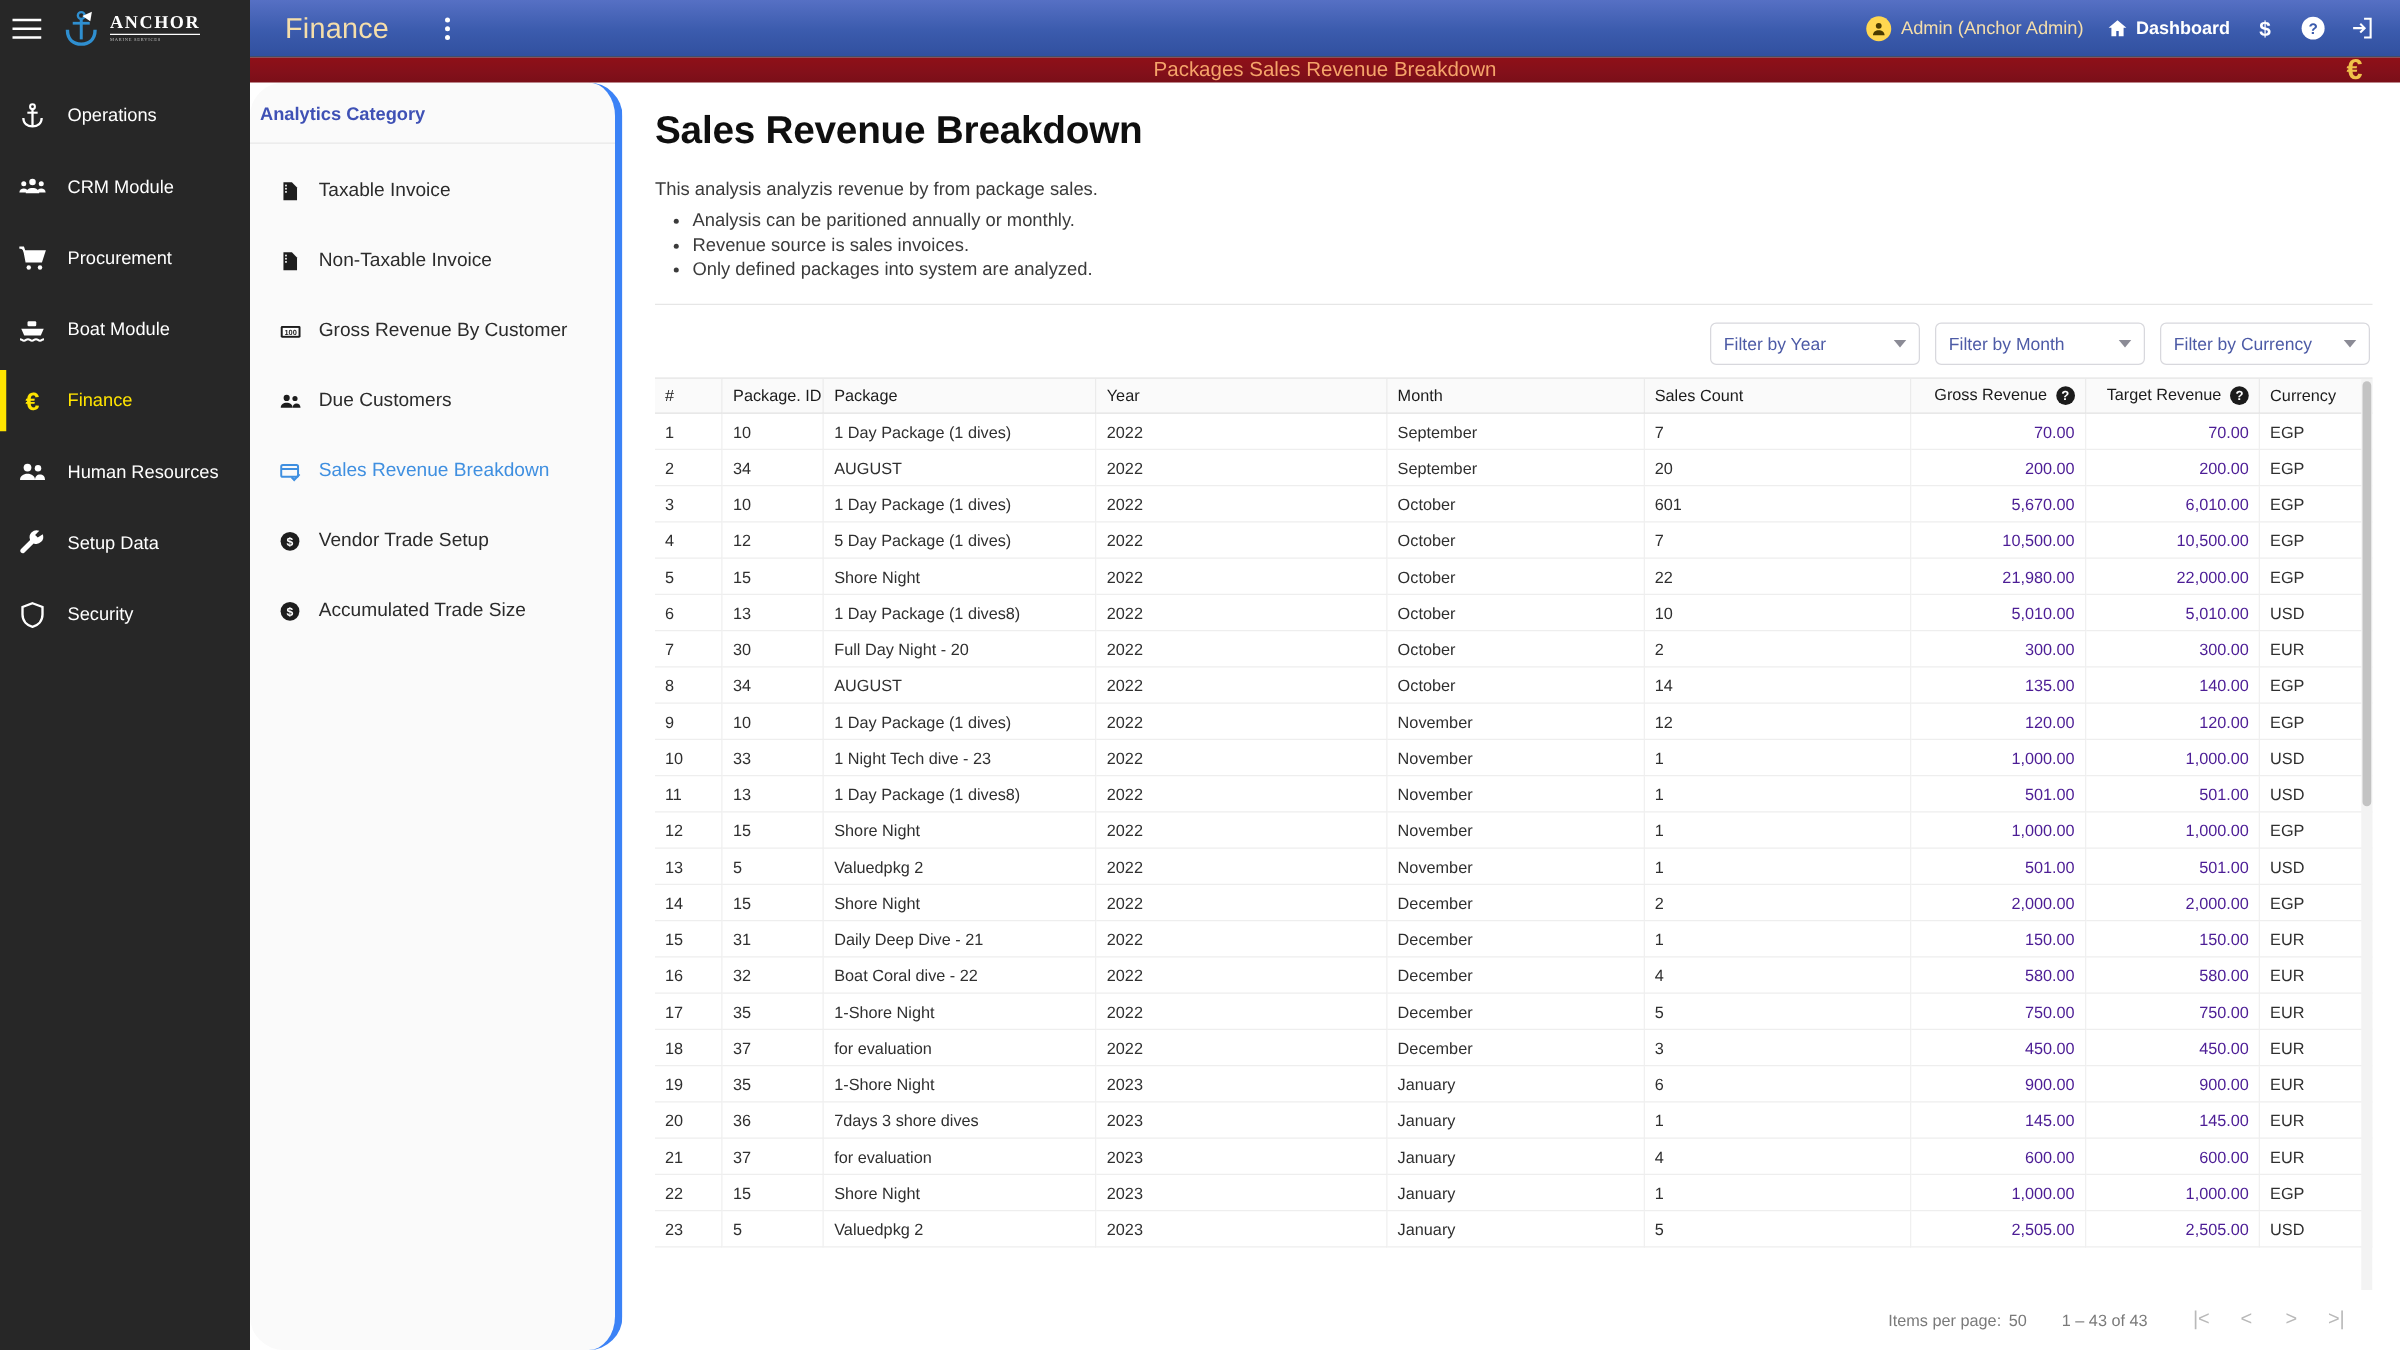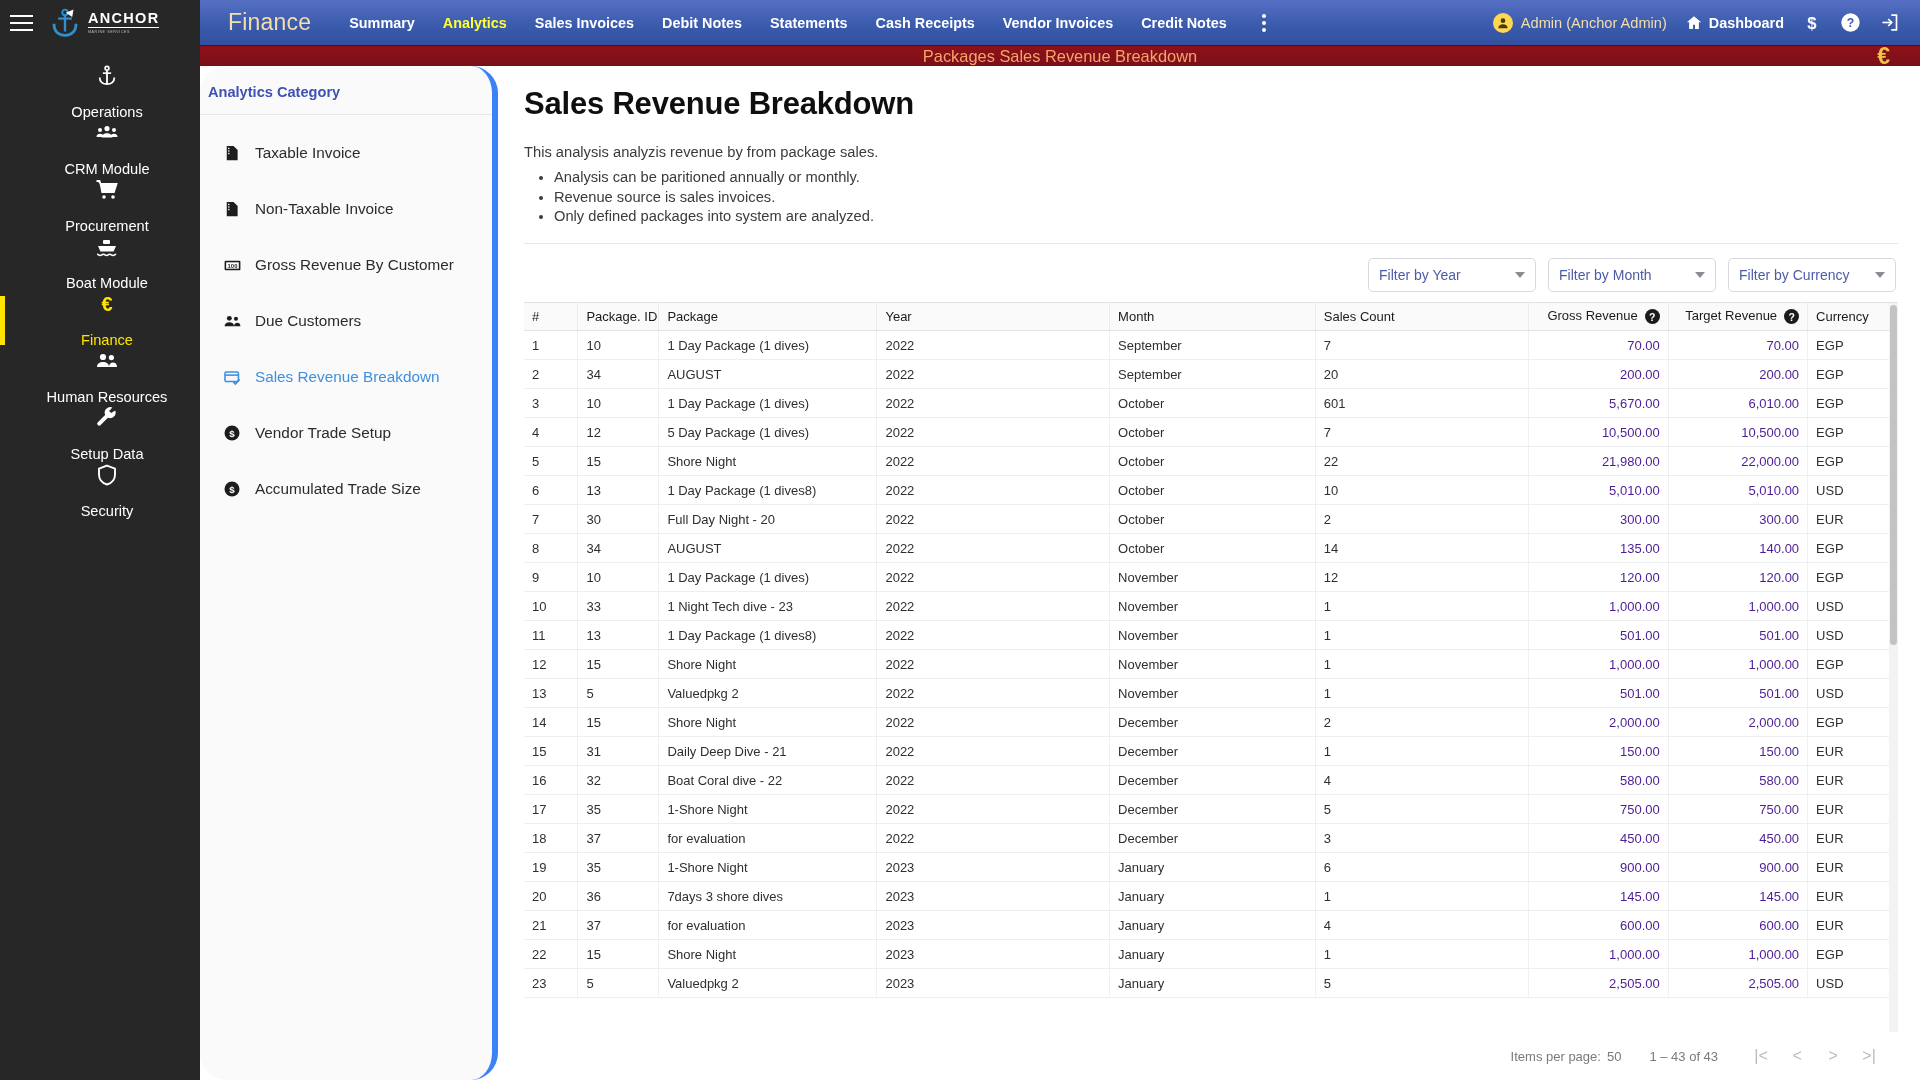--- a/index.html
+++ b/index.html
@@ -26,42 +26,41 @@
     display: flex; align-items: center;
     padding-left: 10px;
     gap: 12px;
   }
   .hamburger {
     width: 26px; height: 20px;
     display: flex; flex-direction: column; justify-content: center; gap: 5px;
     cursor: pointer;
   }
   .hamburger span { display:block; height: 2px; background: #ffffff; width: 23px; }
-  .brand-logo { display: flex; align-items: center; gap: 6px; }
+  .brand-logo { display: flex; align-items: center; gap: 6px; font-family: Liberation Serif, serif; }
   .anchor-mark { width: 34px; height: 34px; display:block; }
   .brand-text { display: flex; flex-direction: column; line-height: 1; }
   .brand-name {
     font-size: 14.5px; letter-spacing: 1.3px; color: #ffffff; font-weight: 600;
   }
   .brand-sub {
     font-size: 3.6px; letter-spacing: .6px; color: #bfbfbf; margin-top: 2px;
   }
   .brand-rule { height:1px; background:#ffffff; margin:2px 0 1px 0; }
 
   .nav-list { margin-top: 18px; }
   .nav-item {
     position: relative;
     height: 57px;
     display: flex; align-items: center;
     padding-left: 14px;
     gap: 16px;
     color: #ffffff;
     font-size: 14.6px;
     cursor: pointer;
-    flex-direction: column;
   }
   .nav-item .nav-ico { width: 24px; height: 24px; display:flex; align-items:center; justify-content:center; flex:0 0 24px; }
   .nav-item .nav-ico svg { display: block; }
   .nav-item.active { color: #ffe400; }
   .nav-item.active::before {
     content:""; position:absolute; left:0; top:4px; bottom:4px; width: 5px;
     background: #ffe400;
   }
 
   
@@ -382,30 +381,20 @@
         </span>
         <span>Security</span>
       </div>
     </nav>
   </aside>
 
   <div class="right">
 
     <header class="topbar">
       <div class="module-title">Finance</div>
-      <nav class="topnav">
-        <a>Summary</a>
-        <a class="active">Analytics</a>
-        <a>Sales Invoices</a>
-        <a>Debit Notes</a>
-        <a>Statements</a>
-        <a>Cash Receipts</a>
-        <a>Vendor Invoices</a>
-        <a>Credit Notes</a>
-      </nav>
       <div class="kebab">
           <i></i>
           <i></i>
           <i></i>
         </div>
 
       <div class="top-right">
         <div class="user-chip">
           <span class="avatar-circle">
             <svg width="14" height="14" viewBox="0 0 24 24" fill="#4a3b00">

